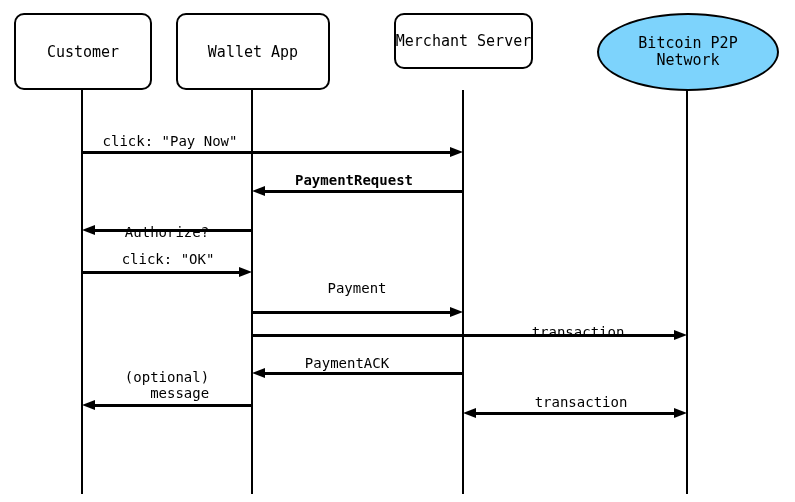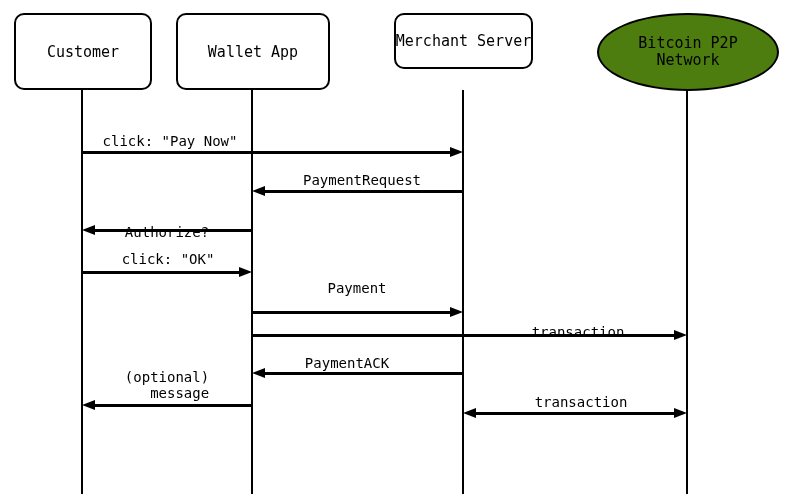--- a/index.html
+++ b/index.html
@@ -27,21 +27,21 @@
     justify-content: center;
     font-size: 15px;
     white-space: nowrap;
     z-index: 2;
   }
   .actor-ellipse {
     position: absolute;
     box-sizing: border-box;
     border: 2px solid #000000;
     border-radius: 50%;
-    background: #4d7c0f;
+    background: #7dd3fc;
     display: flex;
     flex-direction: column;
     align-items: center;
     justify-content: center;
     font-size: 15px;
     line-height: 17px;
     text-align: center;
     white-space: nowrap;
     z-index: 2;
   }
@@ -103,21 +103,21 @@
   <div class="lifeline" style="left:462px;"></div>
   <div class="lifeline" style="left:686px;"></div>
 
   <div>
     <div class="msg-label" style="left:170px; top:133px;">click: "Pay Now"</div>
     <div class="msg-line" style="left:82px; top:151px; width:368px;"></div>
     <div class="head right" style="left:450px; top:147px;"></div>
   </div>
 
   <div>
-    <div class="msg-label" style="left:362px; top:172px;">PaymentRequest</div>
+    <div class="msg-label" style="left:354px; top:172px;font-weight:bold;">PaymentRequest</div>
     <div class="msg-line" style="left:265px; top:190px; width:198px;"></div>
     <div class="head left" style="left:252px; top:186px;"></div>
   </div>
 
   <div>
     <div class="msg-label" style="left:167px; top:224px;">Authorize?</div>
     <div class="msg-line" style="left:95px; top:229px; width:157px;"></div>
     <div class="head left" style="left:82px; top:225px;"></div>
   </div>
 

